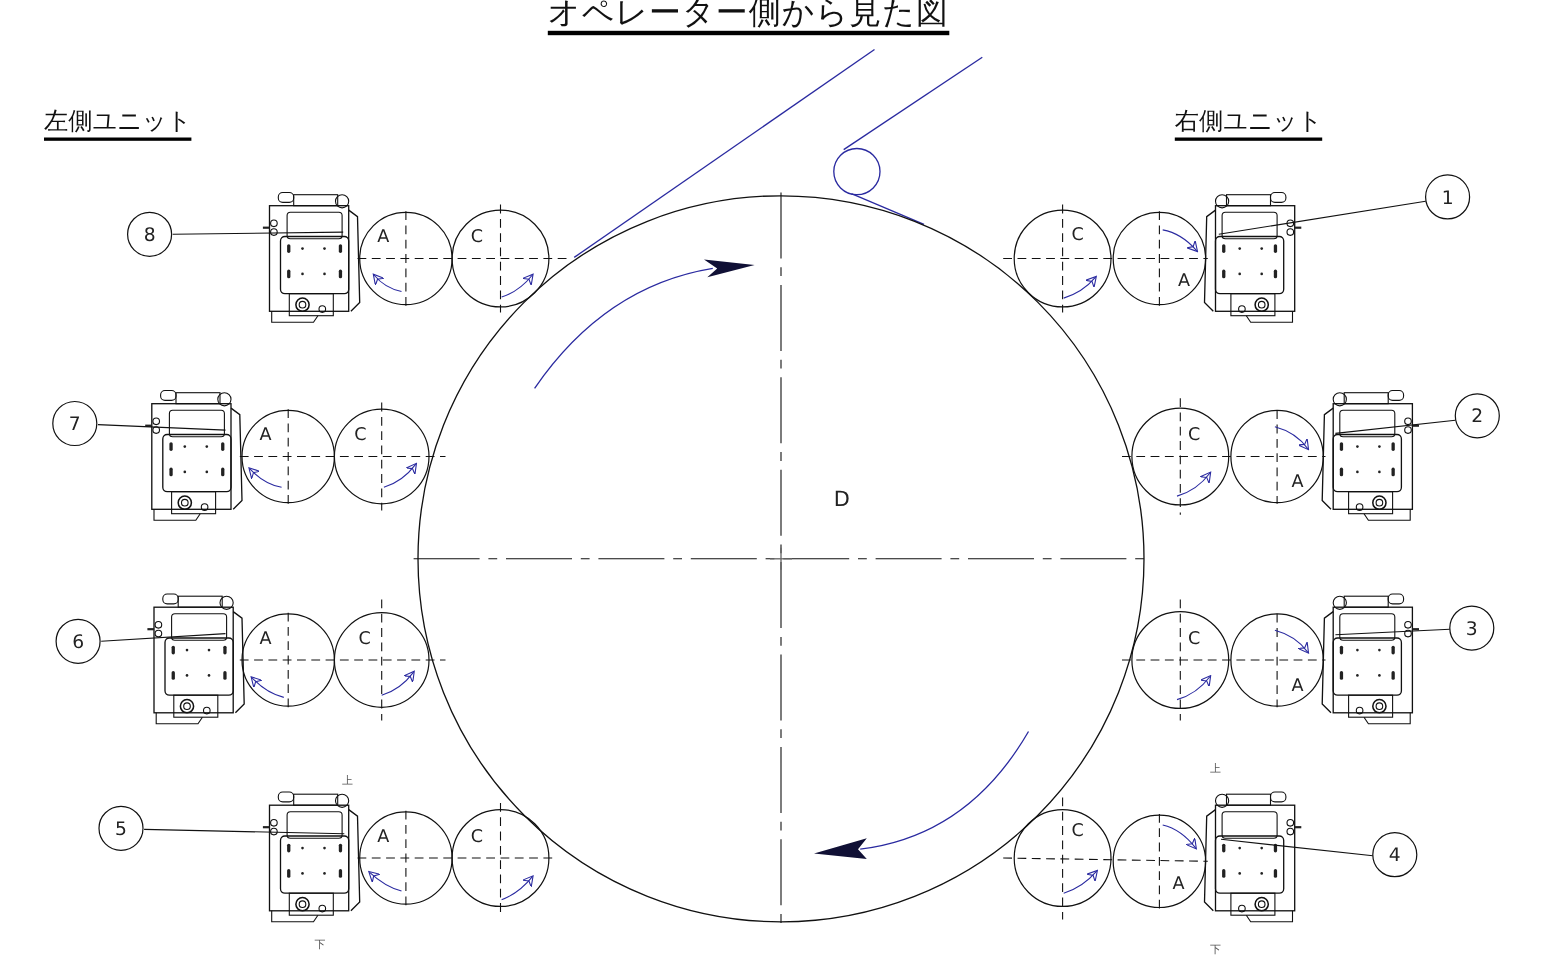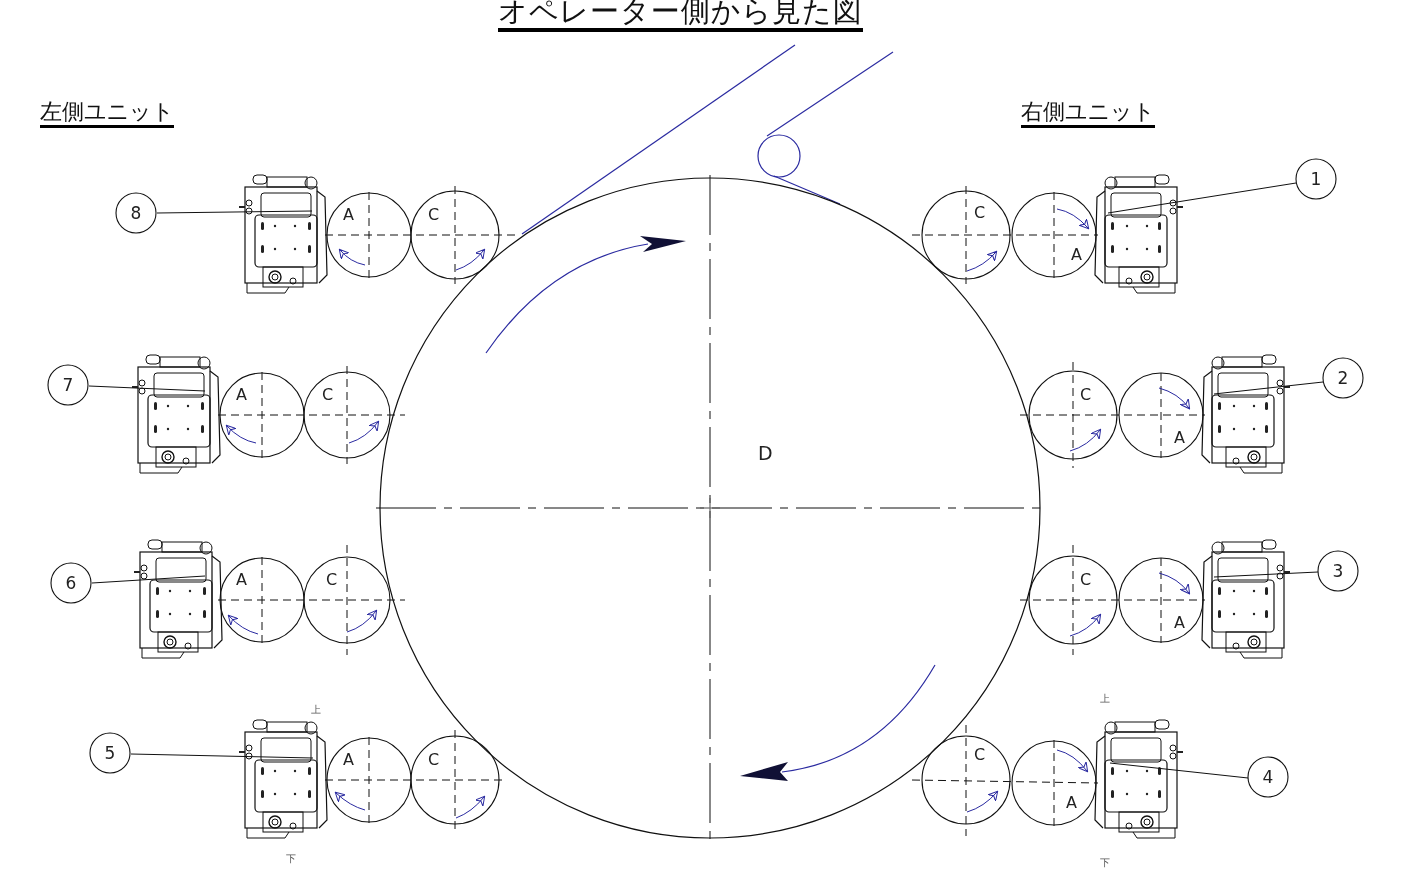--- a/index.html
+++ b/index.html
@@ -2,24 +2,24 @@
 <html><head>
 <meta charset="utf-8">
 <style>
   html, body { margin:0; padding:0; background:#ffffff; }
   body { width:1412px; height:874px; position:relative; overflow:hidden;
          font-family: "DejaVu Sans", sans-serif; }
   .title { position:absolute; left:498px; top:-6px; font-size:29px; color:#111;
            font-family: "DejaVu Serif", serif; border-bottom:4px solid #000;
            line-height:34px; letter-spacing:1px; }
   .side-label { position:absolute; font-size:22px; color:#111;
-           font-family: Liberation Sans, sans-serif; border-bottom:3px solid #000;
+           font-family: Liberation Mono, monospace; border-bottom:3px solid #000;
            line-height:26px; }
   #left-label { left:40px; top:99px; }
-  #right-label { left:1021px; top:99px; }
+  #right-label { left:1068px; top:99px; }
   svg { position:absolute; left:0; top:0; }
   .lbl { font-family: "DejaVu Sans", sans-serif; font-size:16px; fill:#222; }
   .num { font-family: "DejaVu Sans", sans-serif; font-size:17px; fill:#222; }
   .small { font-family: "DejaVu Sans", sans-serif; font-size:10px; fill:#555; }
 </style>
 </head>
 <body>
 
 <div class="title">オペレーター側から見た図</div>
 <div class="side-label" id="left-label">左側ユニット</div>

